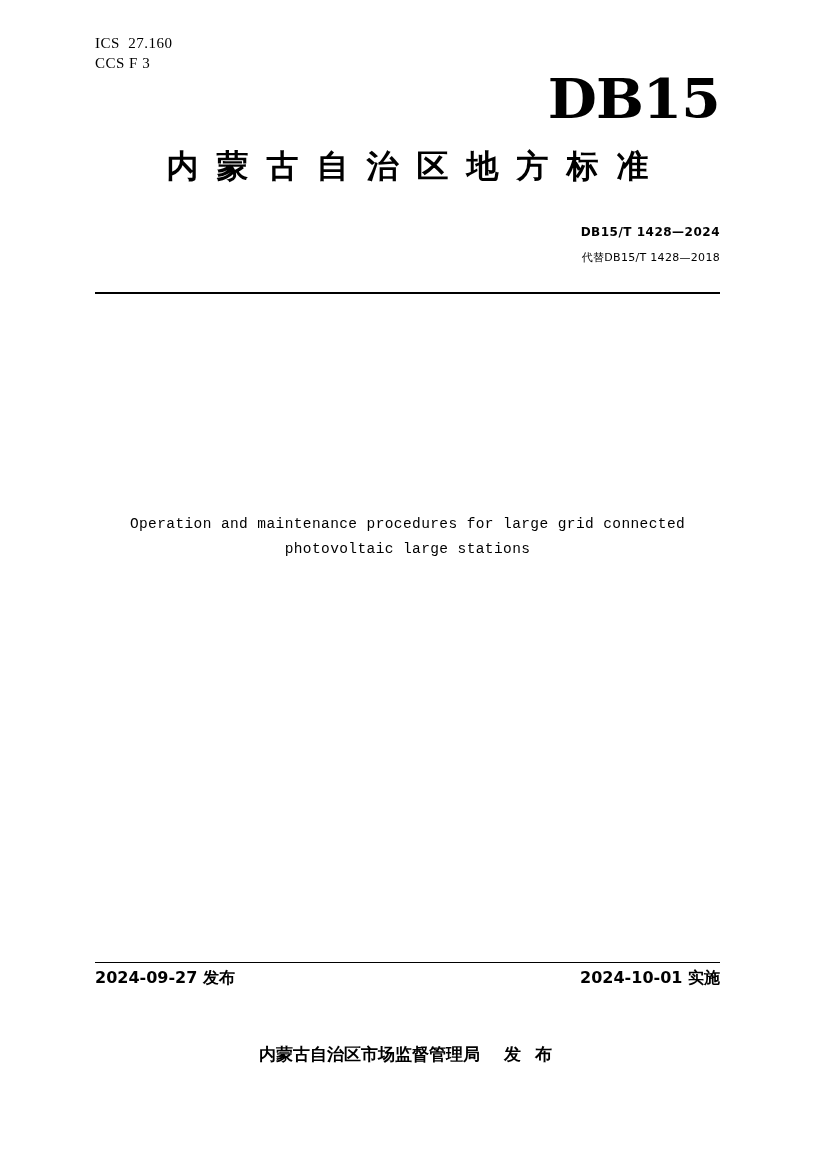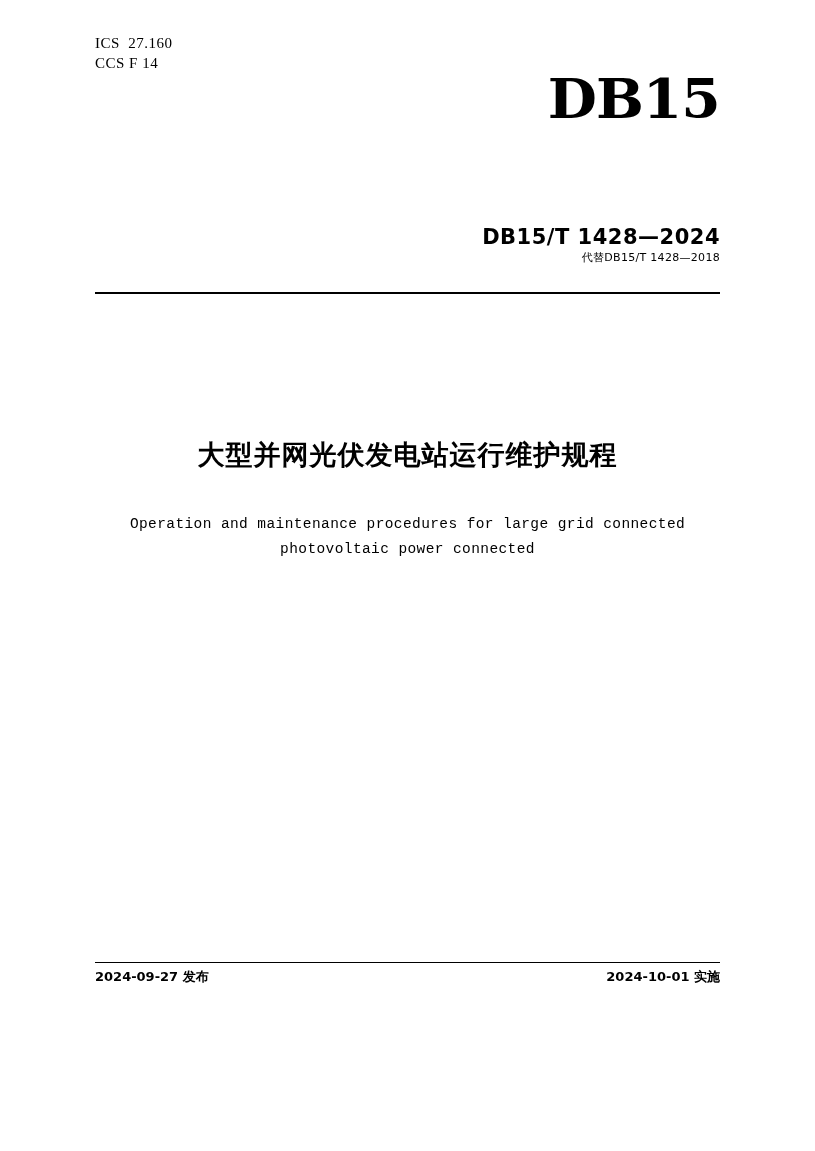--- a/index.html
+++ b/index.html
@@ -70,21 +70,21 @@
   }
 
   
   .std-no {
     position: absolute;
     right: 95px;
     top: 225px;
     text-align: right;
     font-family: "DejaVu Sans", sans-serif;
     font-weight: bold;
-    font-size: 21px;
+    font-size: 12px;
     letter-spacing: 0.5px;
   }
   .std-no-replace {
     position: absolute;
     right: 95px;
     top: 250px;
     text-align: right;
     font-family: "DejaVu Sans", sans-serif;
     font-size: 11px;
     letter-spacing: 0.3px;
@@ -134,21 +134,21 @@
   .dates {
     position: absolute;
     left: 95px;
     right: 95px;
     top: 968px;
     display: flex;
     justify-content: space-between;
     align-items: baseline;
     font-family: "DejaVu Sans", sans-serif;
     font-weight: bold;
-    font-size: 13px;
+    font-size: 16px;
   }
   .dates .d {
     white-space: nowrap;
   }
 
   
   .publisher {
     position: absolute;
     left: 95px;
     right: 95px;
@@ -166,38 +166,41 @@
     letter-spacing: 4px;
   }
 </style>
 </head>
 <body>
 
 <div class="page">
 
   <div class="codes">
     <div class="row"><span class="lbl">ICS</span>&nbsp;&nbsp;<span>27.160</span></div>
-    <div class="row"><span class="lbl">CCS</span>&nbsp;<span>F 14</span></div>
+    <div class="row"><span class="lbl">CCS</span>&nbsp;<span>F 3</span></div>
   </div>
 
   <div class="db-logo">DB15</div>
 
+  <div class="std-title">内蒙古自治区地方标准</div>
 
   <div class="std-no">DB15/T 1428—2024</div>
   <div class="std-no-replace">代替DB15/T 1428—2018</div>
 
   <div class="rule-top"></div>
 
-  <div class="doc-title">大型并网光伏发电站运行维护规程</div>
   <div class="doc-title-en">
     <div>Operation and maintenance procedures for large grid connected</div>
-    <div>photovoltaic power connected</div>
+    <div>photovoltaic large stations</div>
   </div>
 
   <div class="rule-bottom"></div>
 
   <div class="dates">
     <div class="d">2024-09-27 发布</div>
     <div class="d">2024-10-01 实施</div>
   </div>
 
+  <div class="publisher">
+    <span>内蒙古自治区市场监督管理局</span><span class="gap"></span><span class="issue">发 布</span>
+  </div>
 
 </div>
 
 </body></html>

